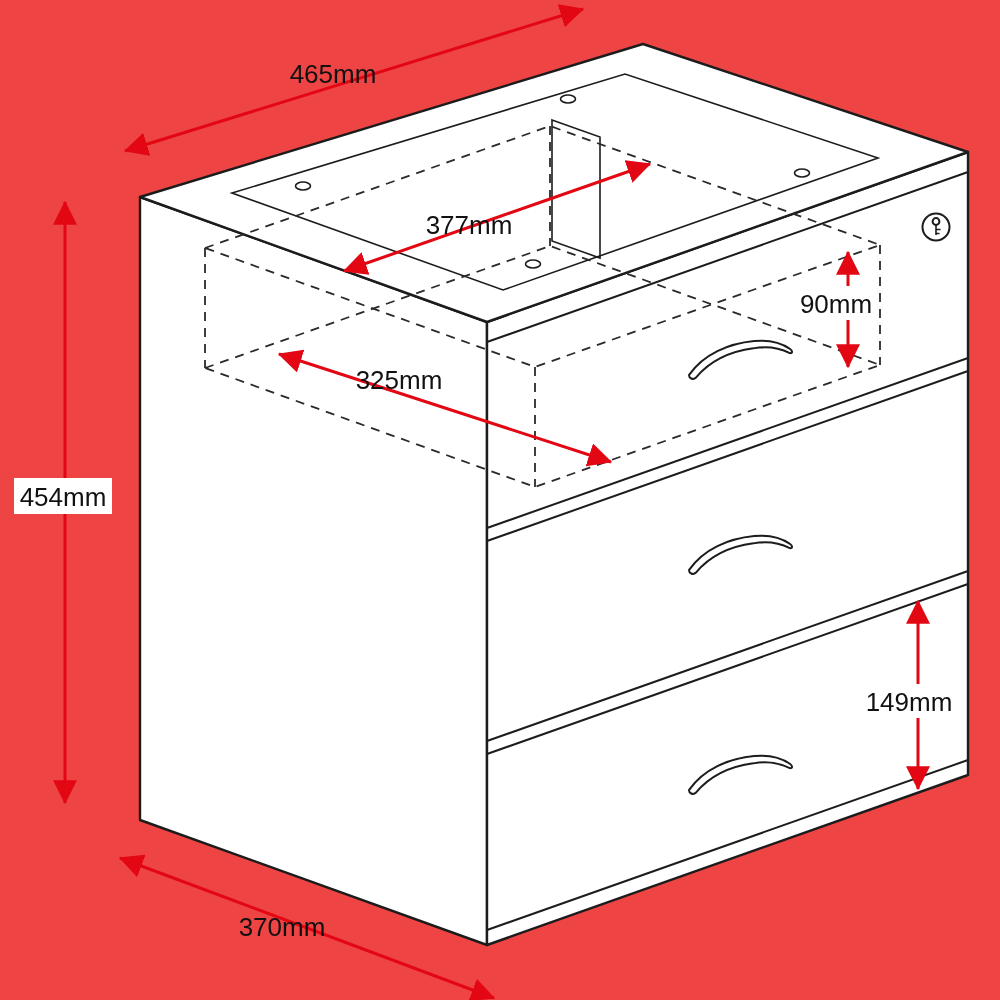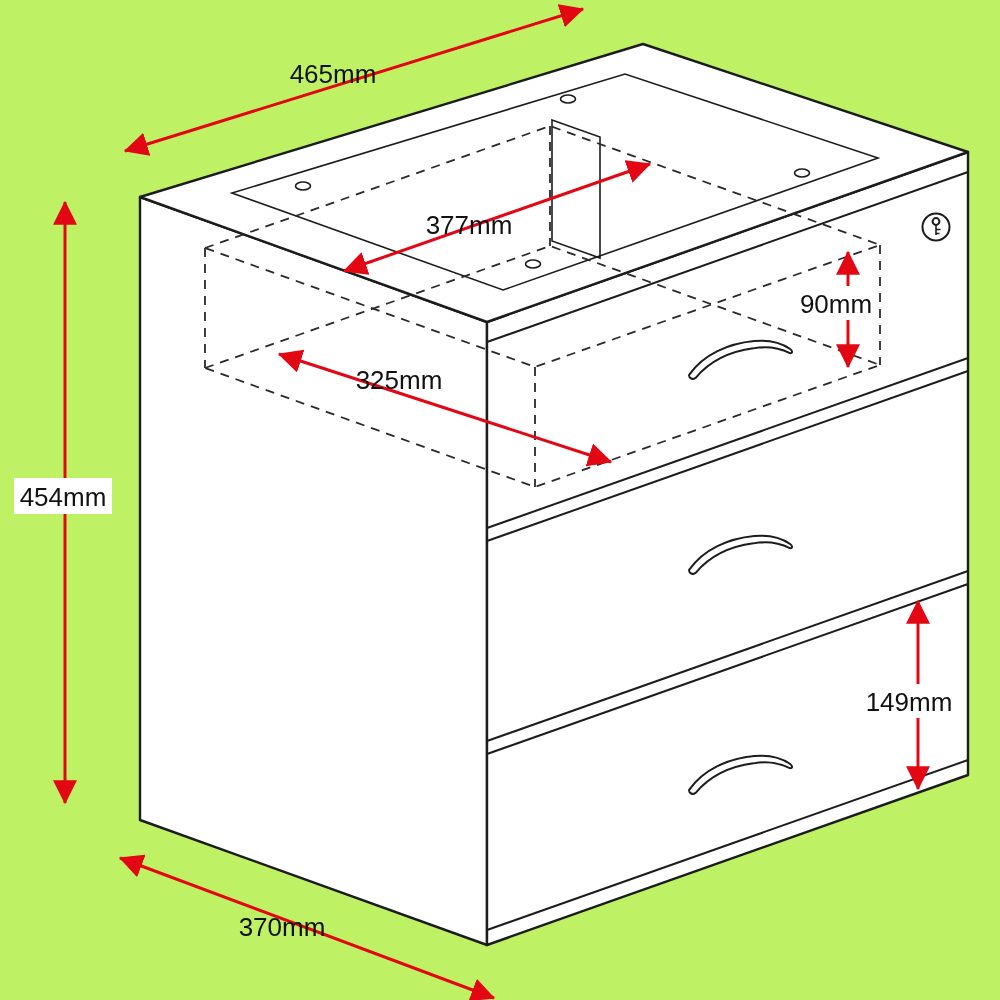--- a/index.html
+++ b/index.html
@@ -1,16 +1,16 @@
 <!DOCTYPE html>
 <html><head>
 <meta charset="utf-8">
 <style>
   html,body{margin:0;padding:0;background:#ffffff;}
-  .stage{position:relative;width:1000px;height:1000px;background:#bef264;overflow:hidden;
+  .stage{position:relative;width:1000px;height:1000px;background:#ef4444;overflow:hidden;
          font-family:"Liberation Sans","DejaVu Sans",sans-serif;}
   svg{display:block;}
   .face{fill:#ffffff;stroke:#1c1c1c;stroke-width:2.4;stroke-linejoin:round;}
   .edge{fill:none;stroke:#1c1c1c;stroke-width:2;stroke-linejoin:round;}
   .thin{fill:none;stroke:#1c1c1c;stroke-width:1.6;}
   .hidden-line{fill:none;stroke:#2a2a2a;stroke-width:1.8;stroke-dasharray:9 7;}
   .hole{fill:#ffffff;stroke:#1c1c1c;stroke-width:1.6;}
   .dim{fill:none;stroke:#e30613;stroke-width:3;}
   .dimlabel{font-size:26px;fill:#111111;font-family:"Liberation Sans","DejaVu Sans",sans-serif;}
   .labelbg{fill:#ffffff;}

